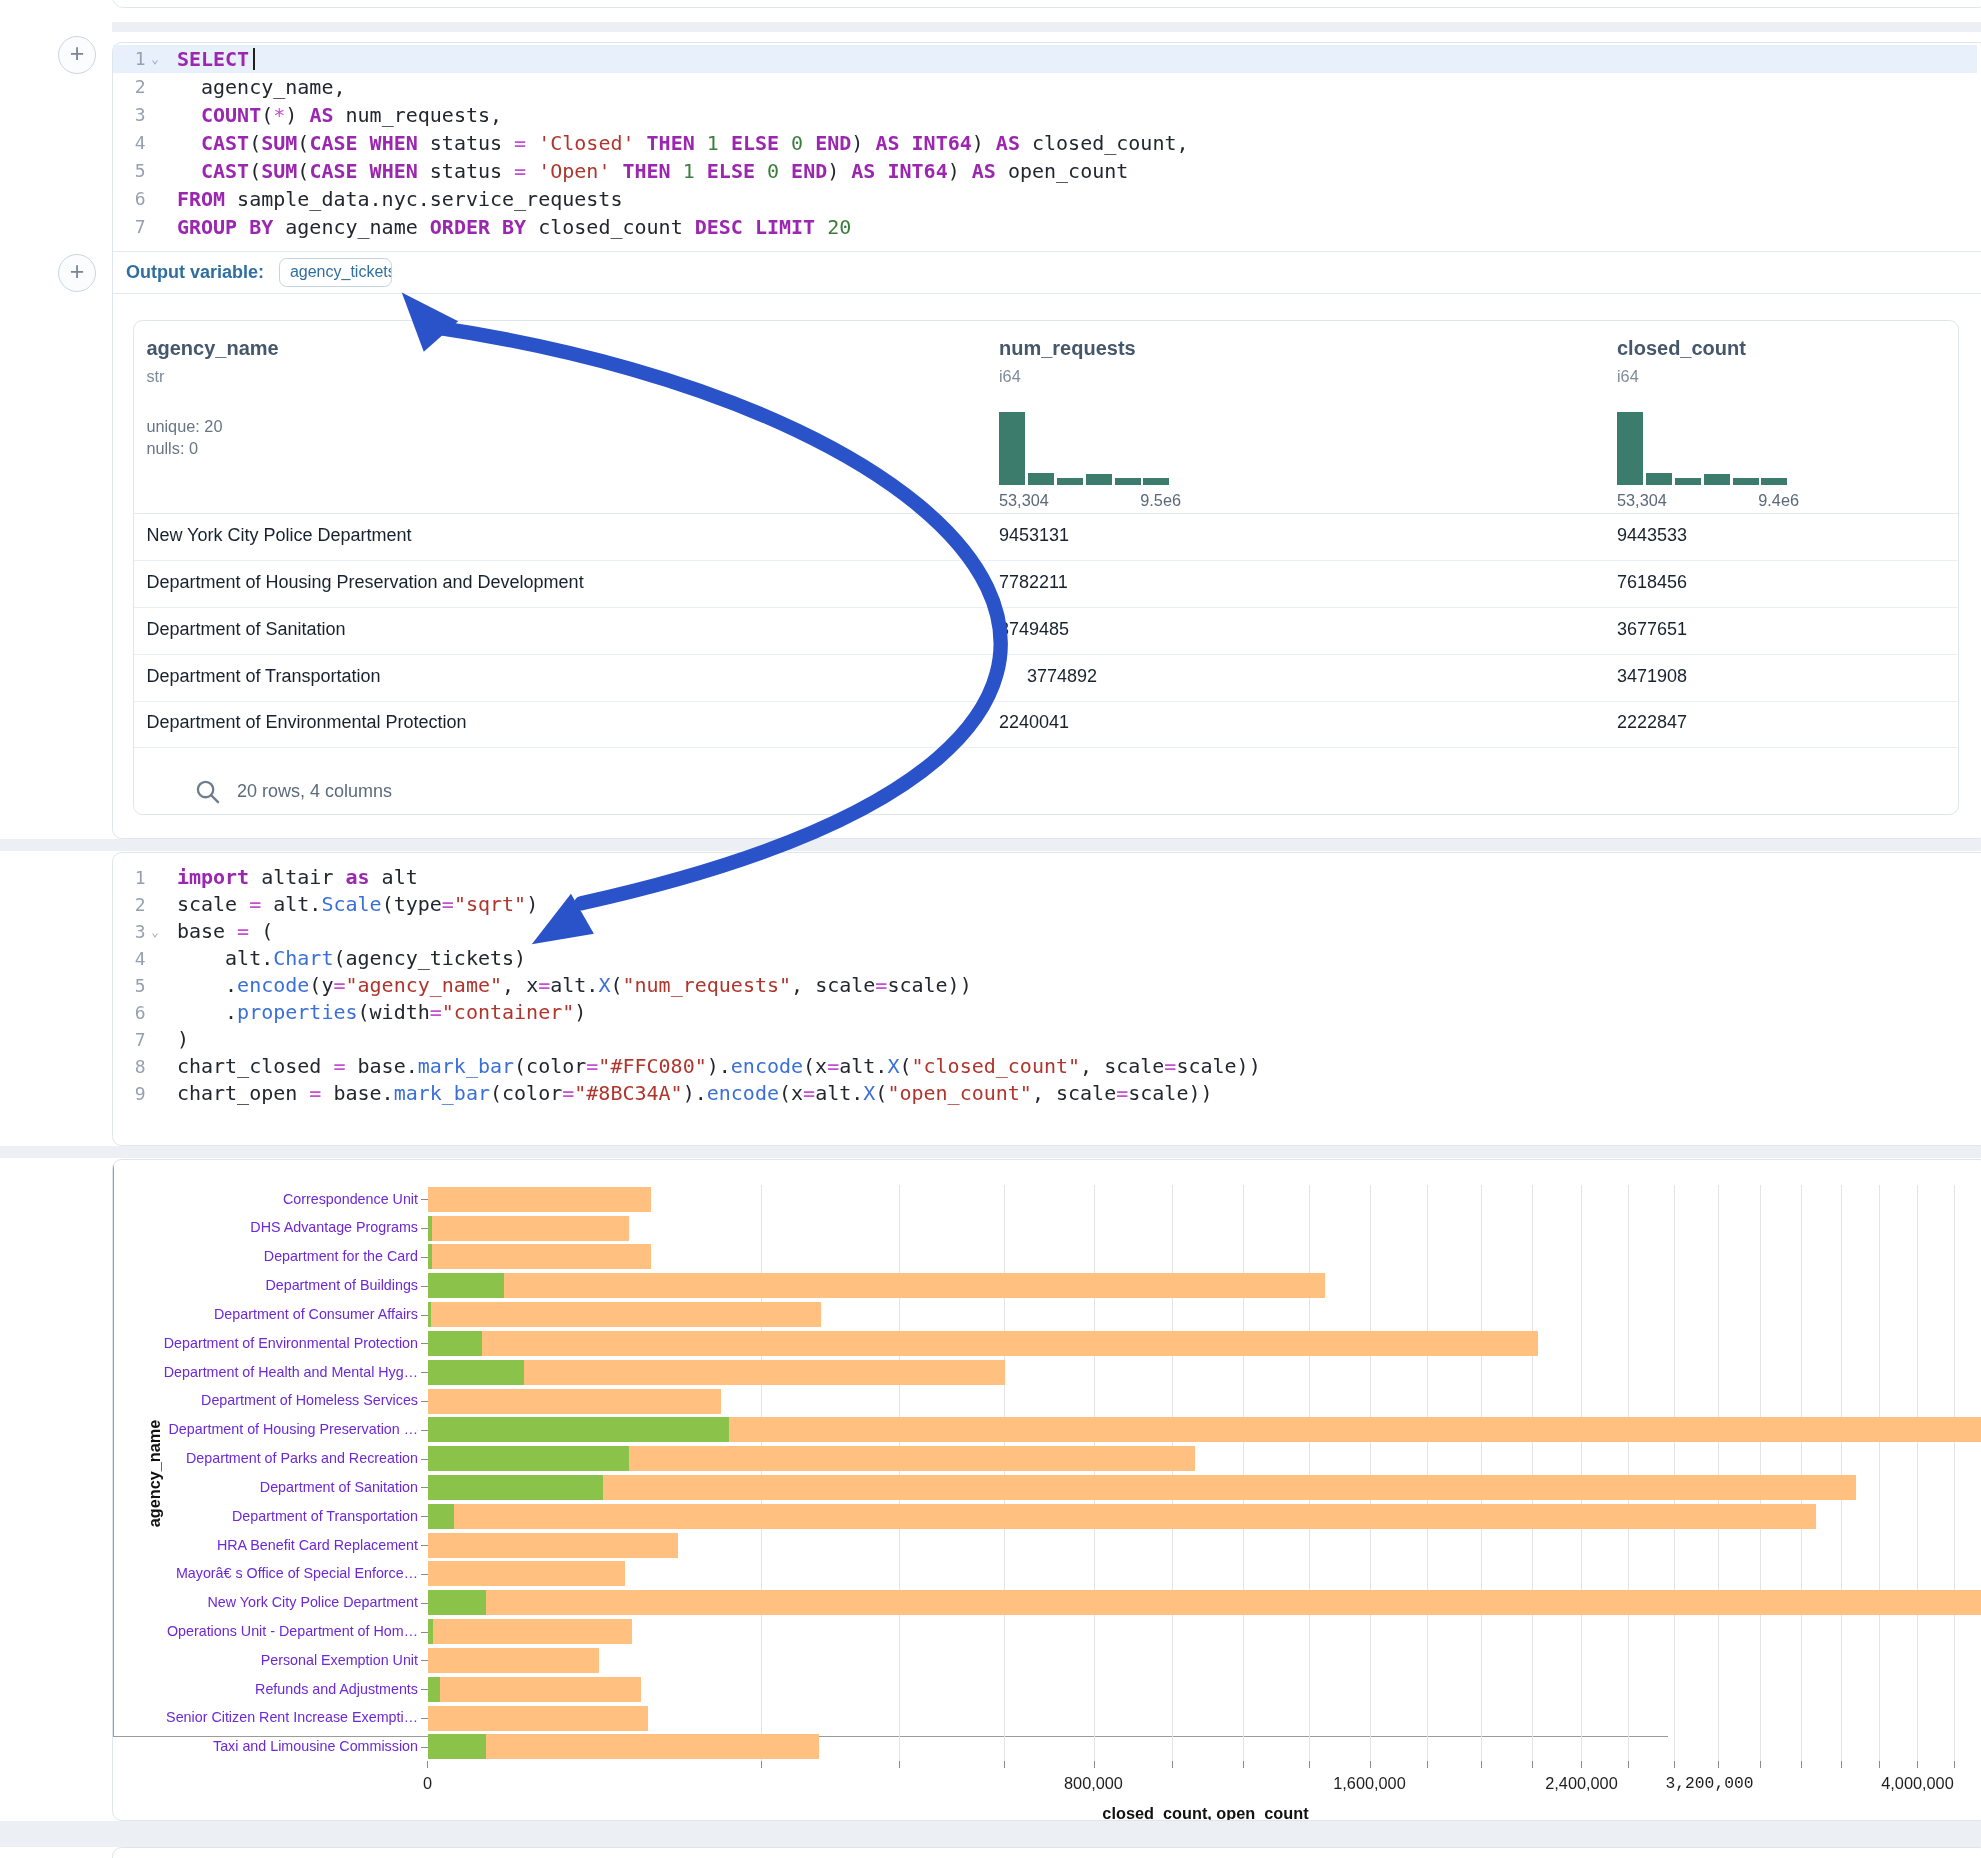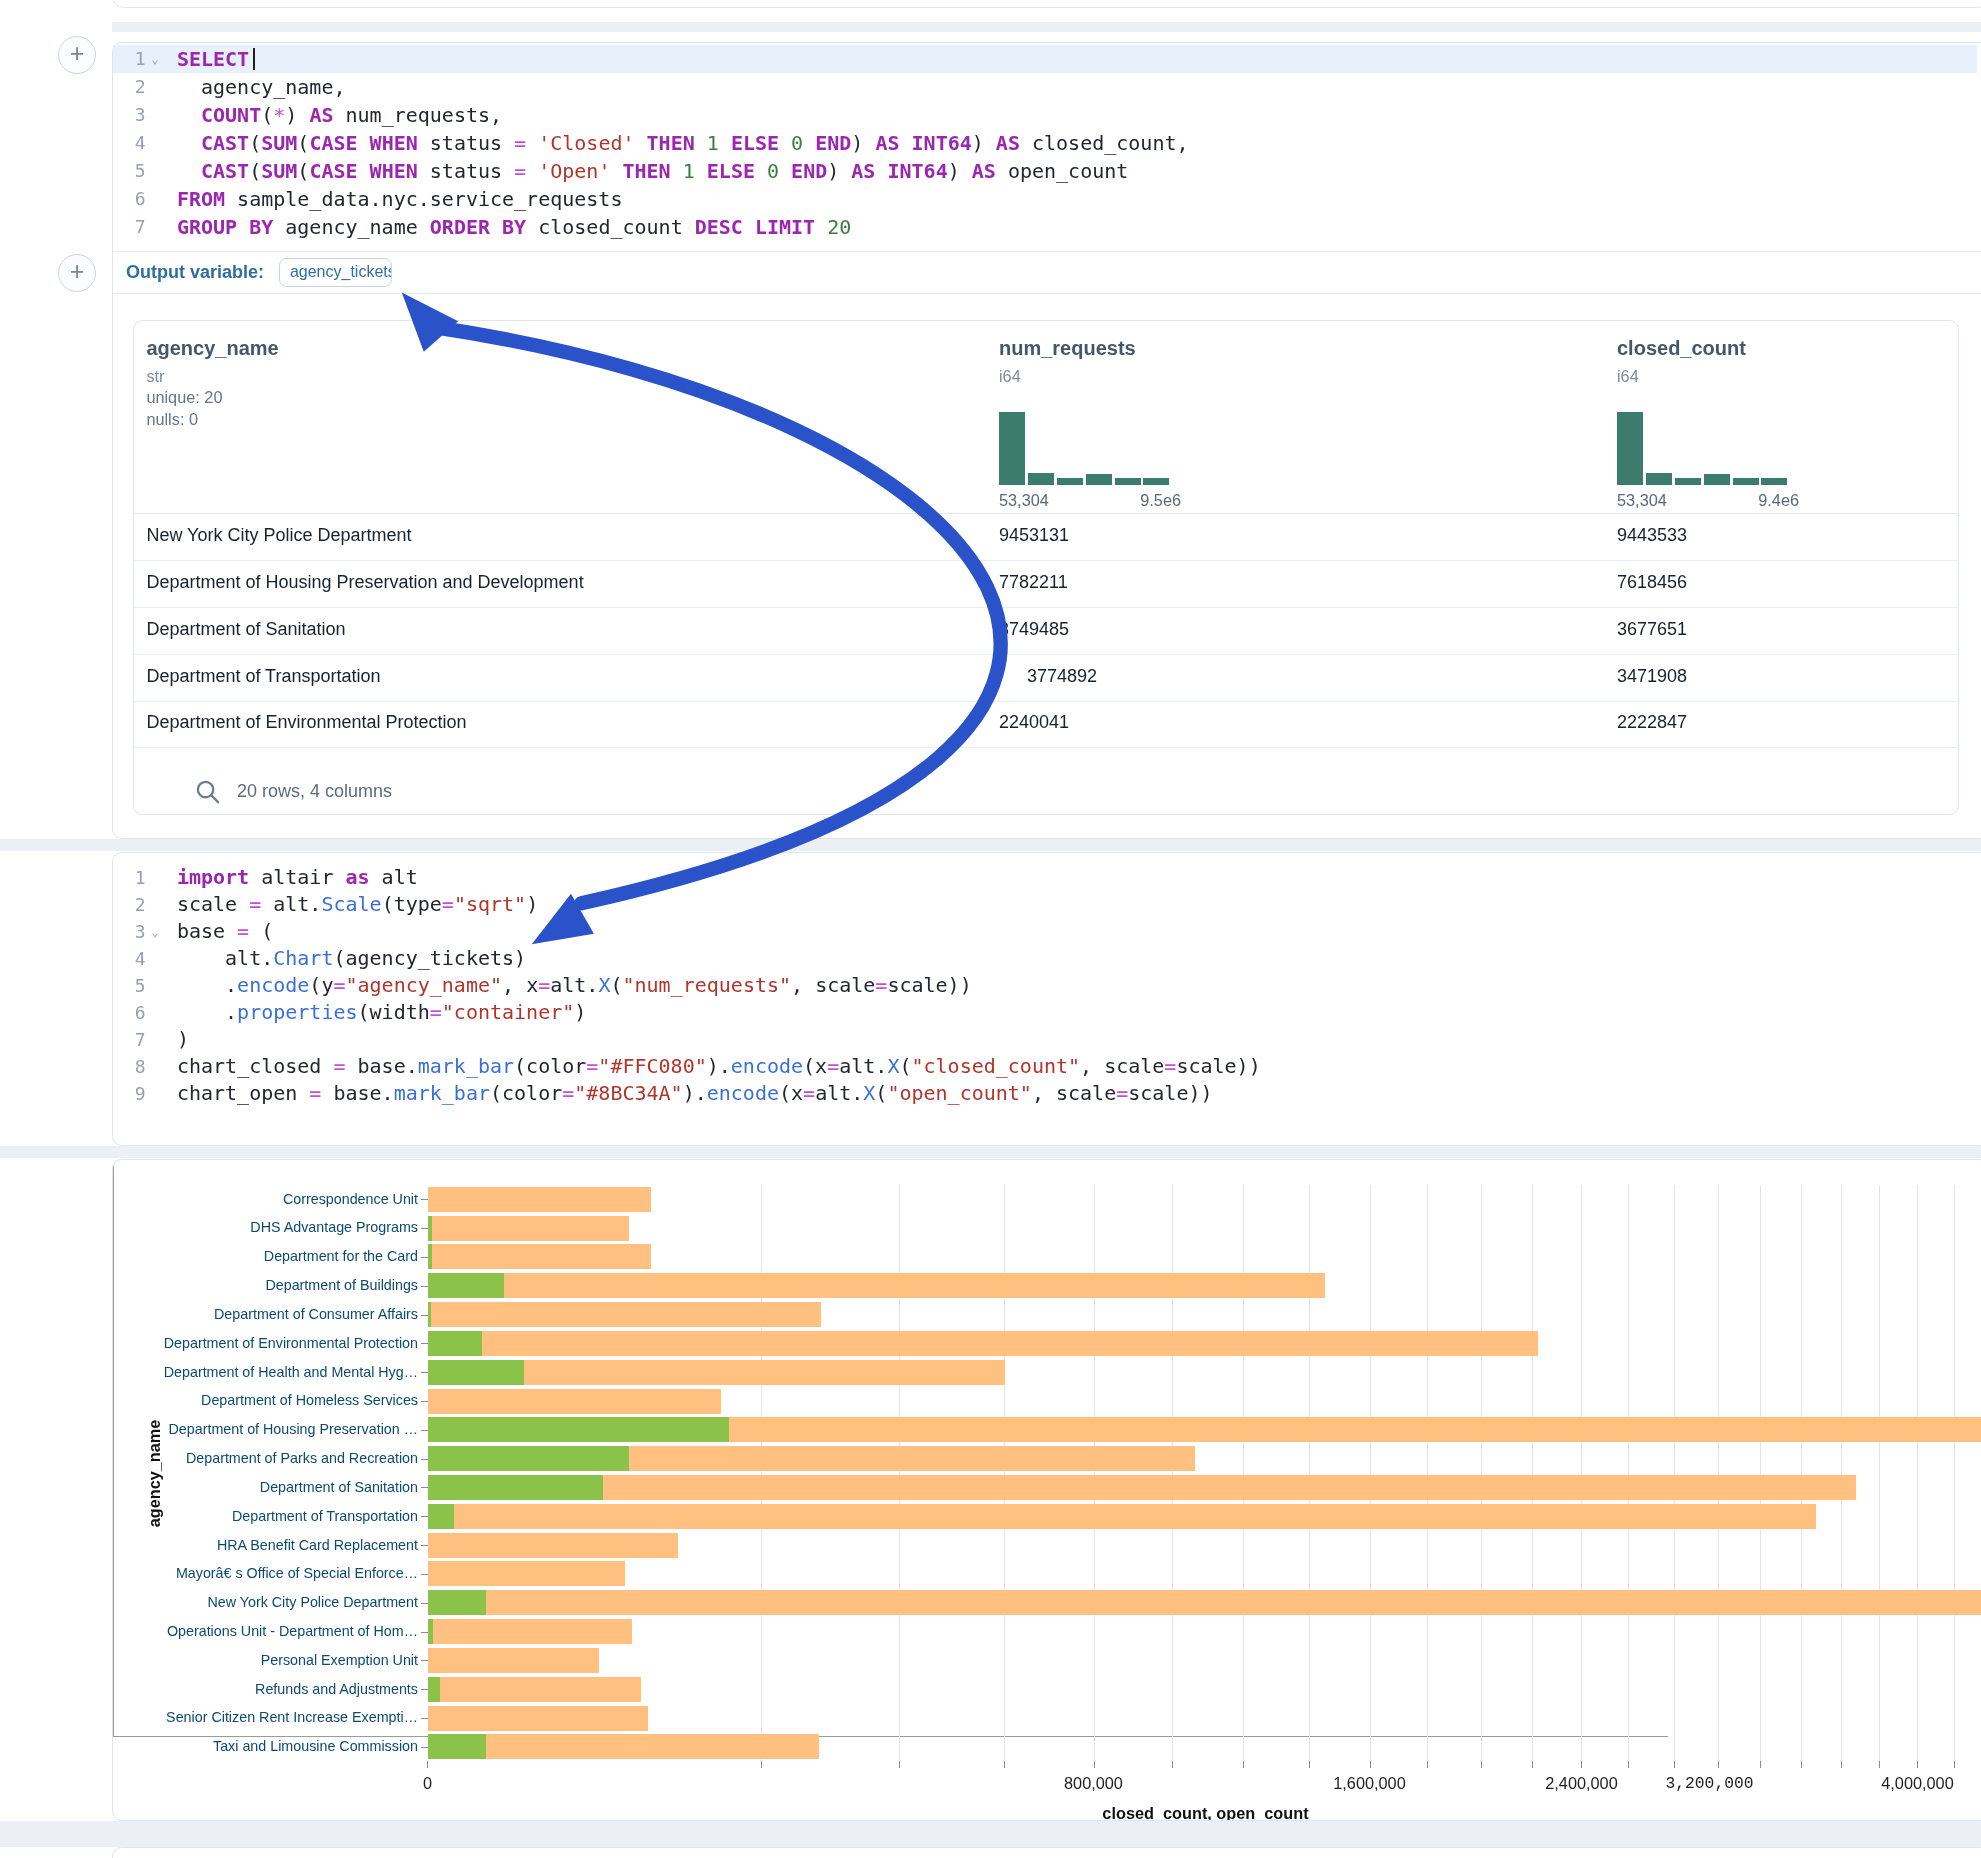--- a/index.html
+++ b/index.html
@@ -33,21 +33,21 @@
   
   .coltitle{font-weight:bold;font-size:20px;color:#44576b;}
   .coltype{font-size:16.3px;color:#7e8b9b;margin-top:6.7px;}
   .colstat{font-size:16.3px;color:#687585;line-height:22px;}
   .hist{display:flex;align-items:flex-end;height:73px;}
   .hist .hbar{width:26px;margin-right:2.9px;background:#3b7c6c;}
   .histlabels{display:flex;justify-content:space-between;width:182px;font-size:16.3px;color:#5b6878;margin-top:5.7px;}
   .trow{position:absolute;left:0;width:1823px;height:47px;border-bottom:1.4px solid #e8eef3;}
   .trow span{position:absolute;top:11.5px;font-size:18px;color:#18222e;}
   
-  .ylab{position:absolute;width:305px;text-align:right;font-size:14.3px;color:#0c4a6e;white-space:nowrap;}
+  .ylab{position:absolute;width:305px;text-align:right;font-size:14.3px;color:#6d28d9;white-space:nowrap;}
   .ytick{position:absolute;width:6.7px;height:1.4px;background:#8a8a8a;}
   .gridline{position:absolute;width:1px;background:#e4e4e4;}
   .xtick{position:absolute;width:1.4px;height:6.7px;background:#8a8a8a;}
   .xlab{position:absolute;width:153px;text-align:center;font-size:16.3px;color:#1d1d1d;}
   .bar{position:absolute;height:25px;}
   .axis-title{font-weight:bold;font-size:16.3px;color:#111;}
   .footer-row{position:absolute;display:flex;align-items:center;gap:17px;color:#5c6b7c;font-size:18px;}
 </style>
 </head>
 <body>
@@ -82,21 +82,21 @@
         <span>agency_tickets</span>
       </span>
   </div>
   <div class="abs" style="left:113px;top:293px;width:1868px;height:1.4px;background:#e3e9f0;"></div>
 
   <div class="card" style="left:133px;top:320px;width:1826px;height:495px;">
     <div id="tbl-header" style="position:absolute;left:0;top:0;width:100%;height:192px;border-bottom:1.4px solid #e3e9f0;">
         <div style="position: absolute; left: 12.4px; top: 16.3px;">
           <div class="coltitle">agency_name</div>
           <div class="coltype">str</div>
-          <div class="colstat" style="">
+          <div class="colstat" style="margin-top: 29px;">
             <div>unique: 20</div>
             <div>nulls: 0</div>
           </div>
         </div>
         <div style="position: absolute; left: 865px; top: 16.3px;">
           <div class="coltitle">num_requests</div>
           <div class="coltype">i64</div>
           <div class="hist" style="margin-top: 26px;">
             <div class="hbar" style="height: 73px;"></div>
             <div class="hbar" style="height: 11.6px;"></div>

